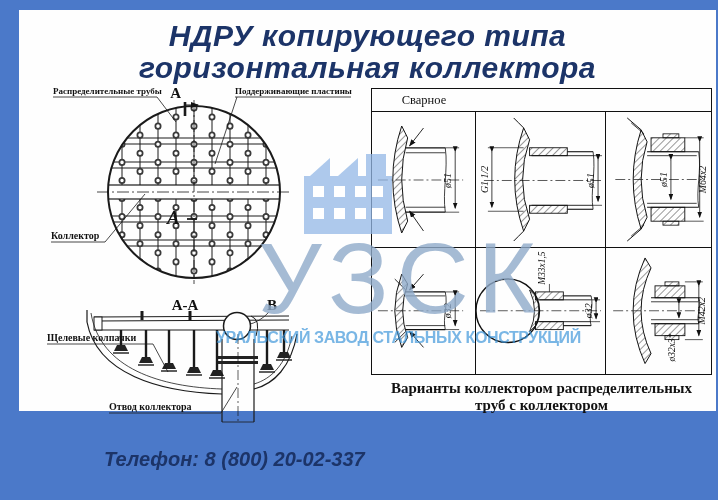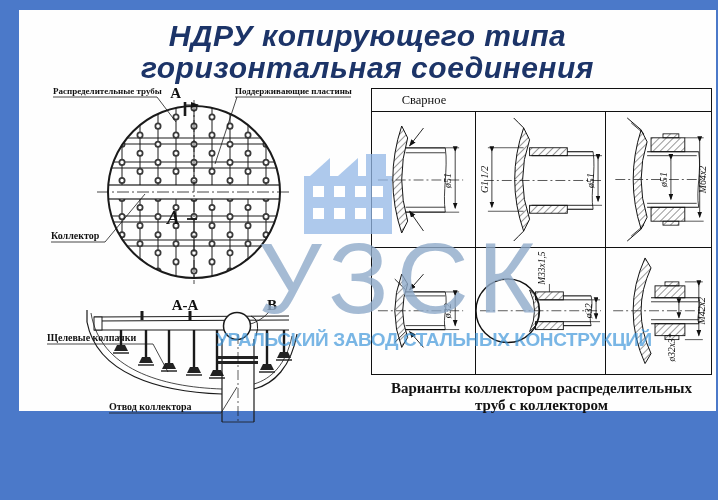--- a/index.html
+++ b/index.html
@@ -53,33 +53,33 @@
   
   .wm{position:absolute;pointer-events:none;}
   .wm-brand{
     left:196px;top:218px;width:330px;
     font-weight:normal;font-size:100px;line-height:1;letter-spacing:9px;
     color:rgba(143,170,201,0.8);
     text-align:right;
   }
   .wm-sub{
     left:197px;top:319px;width:330px;white-space:nowrap;
-    font-weight:bold;font-size:19px;letter-spacing:-0.4px;
+    font-weight:bold;font-size:16px;letter-spacing:-0.4px;
     color:rgba(58,148,216,0.68);
   }
   .wm-icon{left:285px;top:142px;}
 </style>
 </head>
 <body>
 
 <div class="page">
 
   <div class="title">
     <div>НДРУ копирующего типа</div>
-    <div>горизонтальная соединения</div>
+    <div>горизонтальная коллектора</div>
   </div>
 
   <svg class="draw-svg" viewBox="0 0 335 366">
     <defs>
       <clipPath id="circ">
           <circle cx="155" cy="110" r="86"></circle>
         </clipPath>
       <marker id="arr" markerWidth="9" markerHeight="8" refX="7" refY="3" orient="auto">
         <path d="M0,0L8,3L0,6Z" fill="#111"></path>
       </marker>
@@ -431,20 +431,21 @@
       </div>
     </div>
   </div>
 
   <div class="tbl-caption">
     <div>Варианты коллектором распределительных</div>
     <div>труб с коллектором</div>
   </div>
 
   <div class="contacts">
+    <span class="phone">Телефон: 8 (800) 20-02-337</span>
   </div>
 
   <svg class="wm wm-icon" width="88" height="82" viewBox="0 0 88 82">
     <g fill="rgba(147,183,230,0.75)">
       <rect x="0" y="24" width="88" height="58"></rect>
       <polygon points="6,24 26,6 26,24"></polygon>
       <polygon points="34,24 54,6 54,24"></polygon>
       <rect x="62" y="2" width="20" height="22"></rect>
     </g>
     <g fill="#ffffff">

